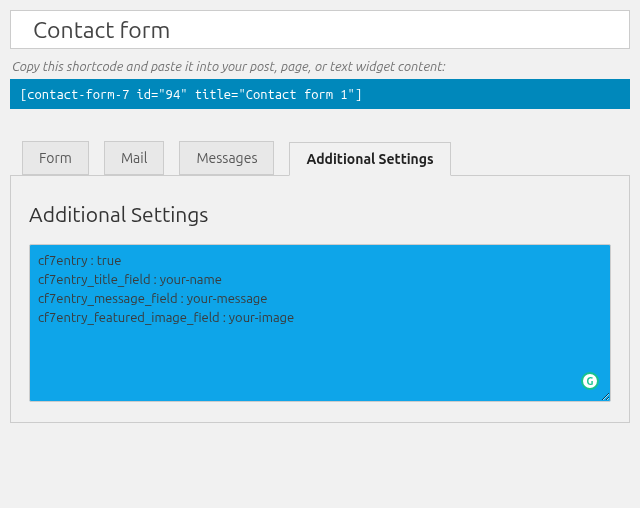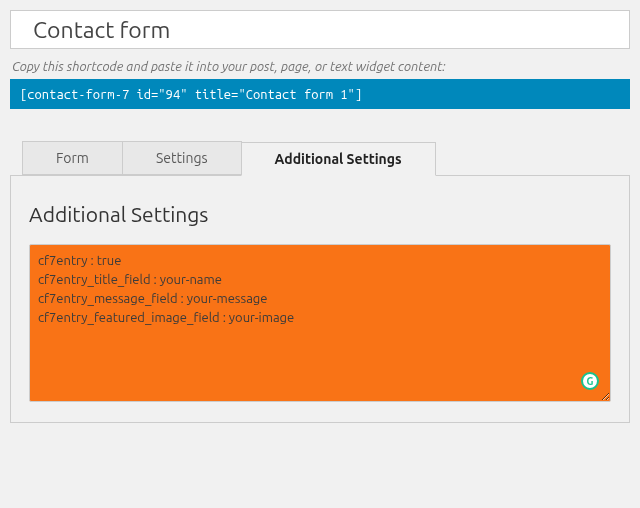--- a/index.html
+++ b/index.html
@@ -43,22 +43,22 @@
   }
   .tab-row {
     display: flex;
     align-items: flex-end;
     border-bottom: 1px solid #ccc;
     padding-left: 12px;
   }
   .tab {
     background: #e8e8e8;
     border: 1px solid #ccc;
-    padding: 8px 33px;
-    margin-right: 0;
+    padding: 8px 16px;
+    margin-right: 16px;
     margin-left: -1px;
     font-size: 14px;
     color: #595959;
     cursor: pointer;
     position: relative;
   }
   .tab:first-child { margin-left: 0; }
   .tab.active {
     background: #f1f1f1;
     font-weight: bold;
@@ -81,21 +81,21 @@
   .help-text {
     font-size: 13px;
     color: #444;
     margin-bottom: 14px;
   }
   .help-text a { color: #0073aa; text-decoration: underline; }
   .settings-wrap { position: relative; }
   .settings-textarea {
     width: 100%;
     height: 158px;
-    background: #f97316;
+    background: #0ea5e9;
     border: 1px solid #ccc;
     border-radius: 2px;
     padding: 6px 8px;
     font-family: inherit;
     font-size: 13px;
     color: #3b3b3b;
     line-height: 1.45;
     resize: both;
     outline: none;
   }
@@ -127,21 +127,22 @@
 
 <input type="text" class="title-input" value="Contact form" style="">
 
 <div class="info-text">Copy this shortcode and paste it into your post, page, or text widget content:</div>
 
 <input type="text" readonly="" class="shortcode-box" value="[contact-form-7 id=&quot;94&quot; title=&quot;Contact form 1&quot;]" style="">
 
 <div class="tabs-wrapper">
   <div class="tab-row">
     <div class="tab">Form</div>
-    <div class="tab">Settings</div>
+    <div class="tab">Mail</div>
+    <div class="tab">Messages</div>
     <div class="tab active">Additional Settings</div>
   </div>
 
   <div class="panel">
     <h2>Additional Settings</h2>
     <div class="settings-wrap">
       <textarea class="settings-textarea" style="">cf7entry : true
 cf7entry_title_field : your-name
 cf7entry_message_field : your-message
 cf7entry_featured_image_field : your-image</textarea>

